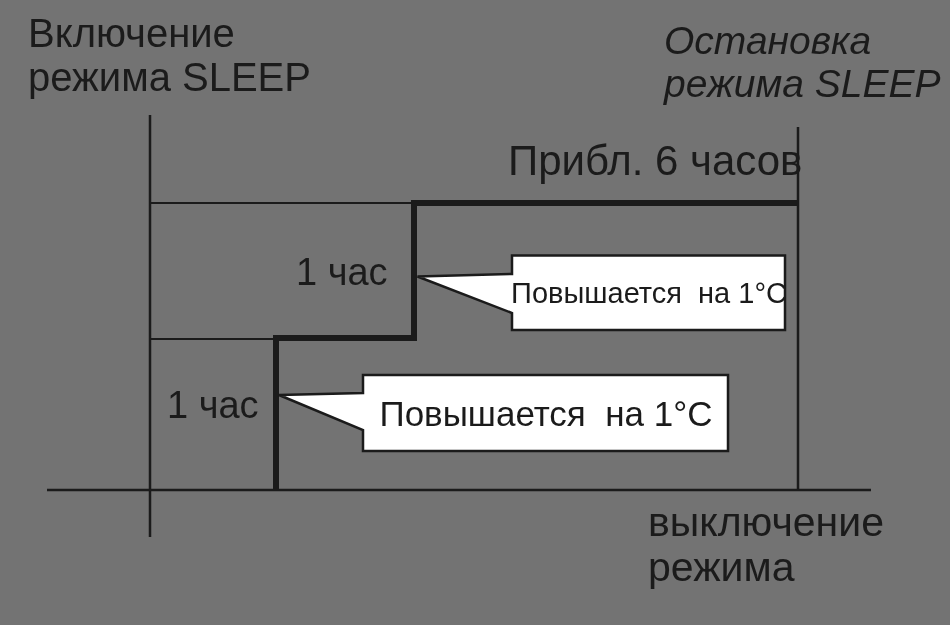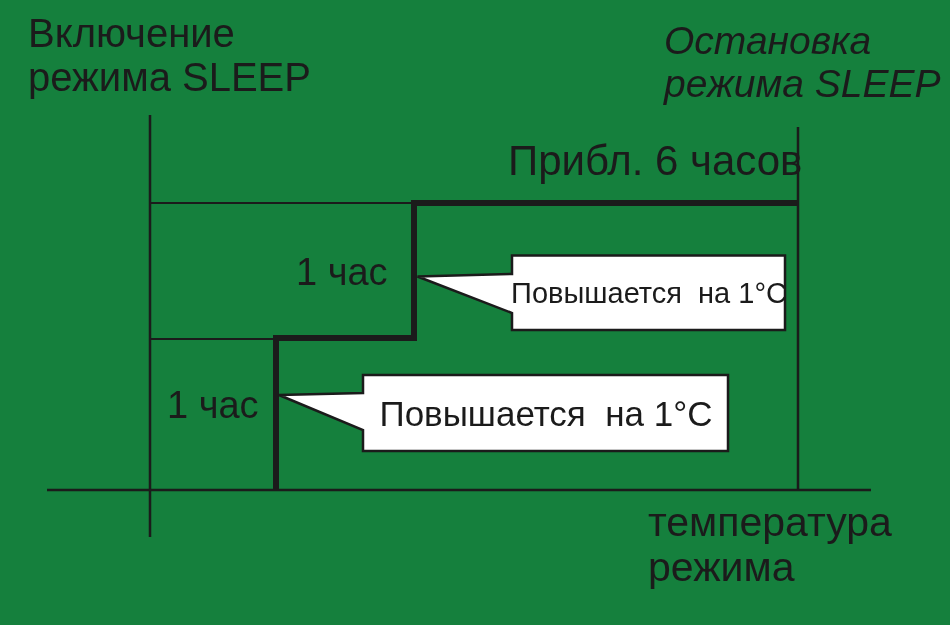--- a/index.html
+++ b/index.html
@@ -4,21 +4,21 @@
 <style>
   html, body {
     margin: 0;
     padding: 0;
     background: #ffffff;
   }
   .canvas {
     position: relative;
     width: 950px;
     height: 625px;
-    background: #15803d;
+    background: #737373;
     overflow: hidden;
     font-family: "Liberation Sans", "DejaVu Sans", sans-serif;
   }
   .diagram-svg {
     position: absolute;
     left: 0;
     top: 0;
     width: 950px;
     height: 625px;
   }
@@ -88,17 +88,17 @@
   <div class="lbl lbl-hour-up">1 час</div>
 
   <div class="lbl lbl-hour-lo">1 час</div>
 
   <div class="callout-text callout-text-upper">Повышается  на 1°С</div>
 
   <div class="callout-text callout-text-lower">Повышается  на 1°С</div>
 
 
   <div class="lbl lbl-off">
-    <div>температура</div>
+    <div>выключение</div>
     <div>режима</div>
   </div>
 
 </div>
 
 </body></html>

